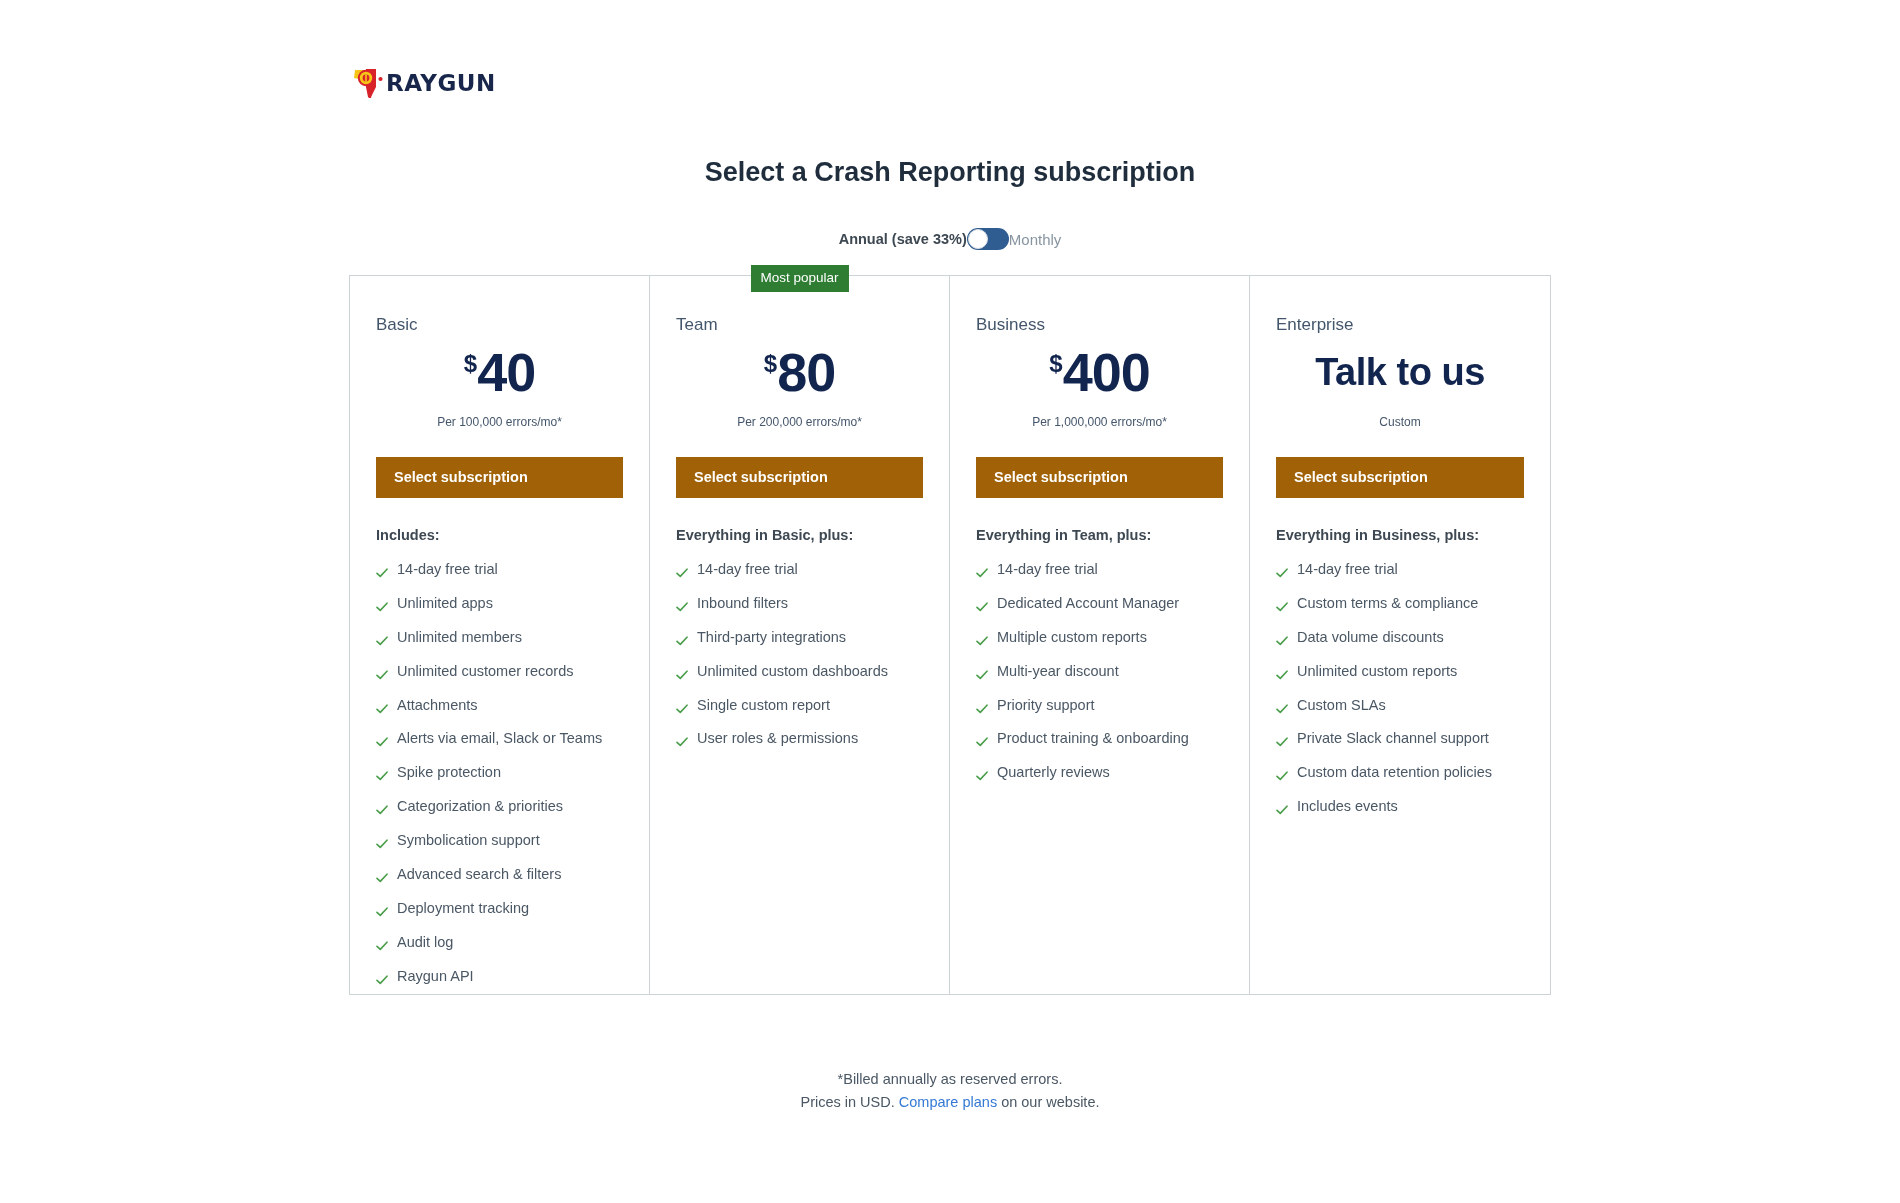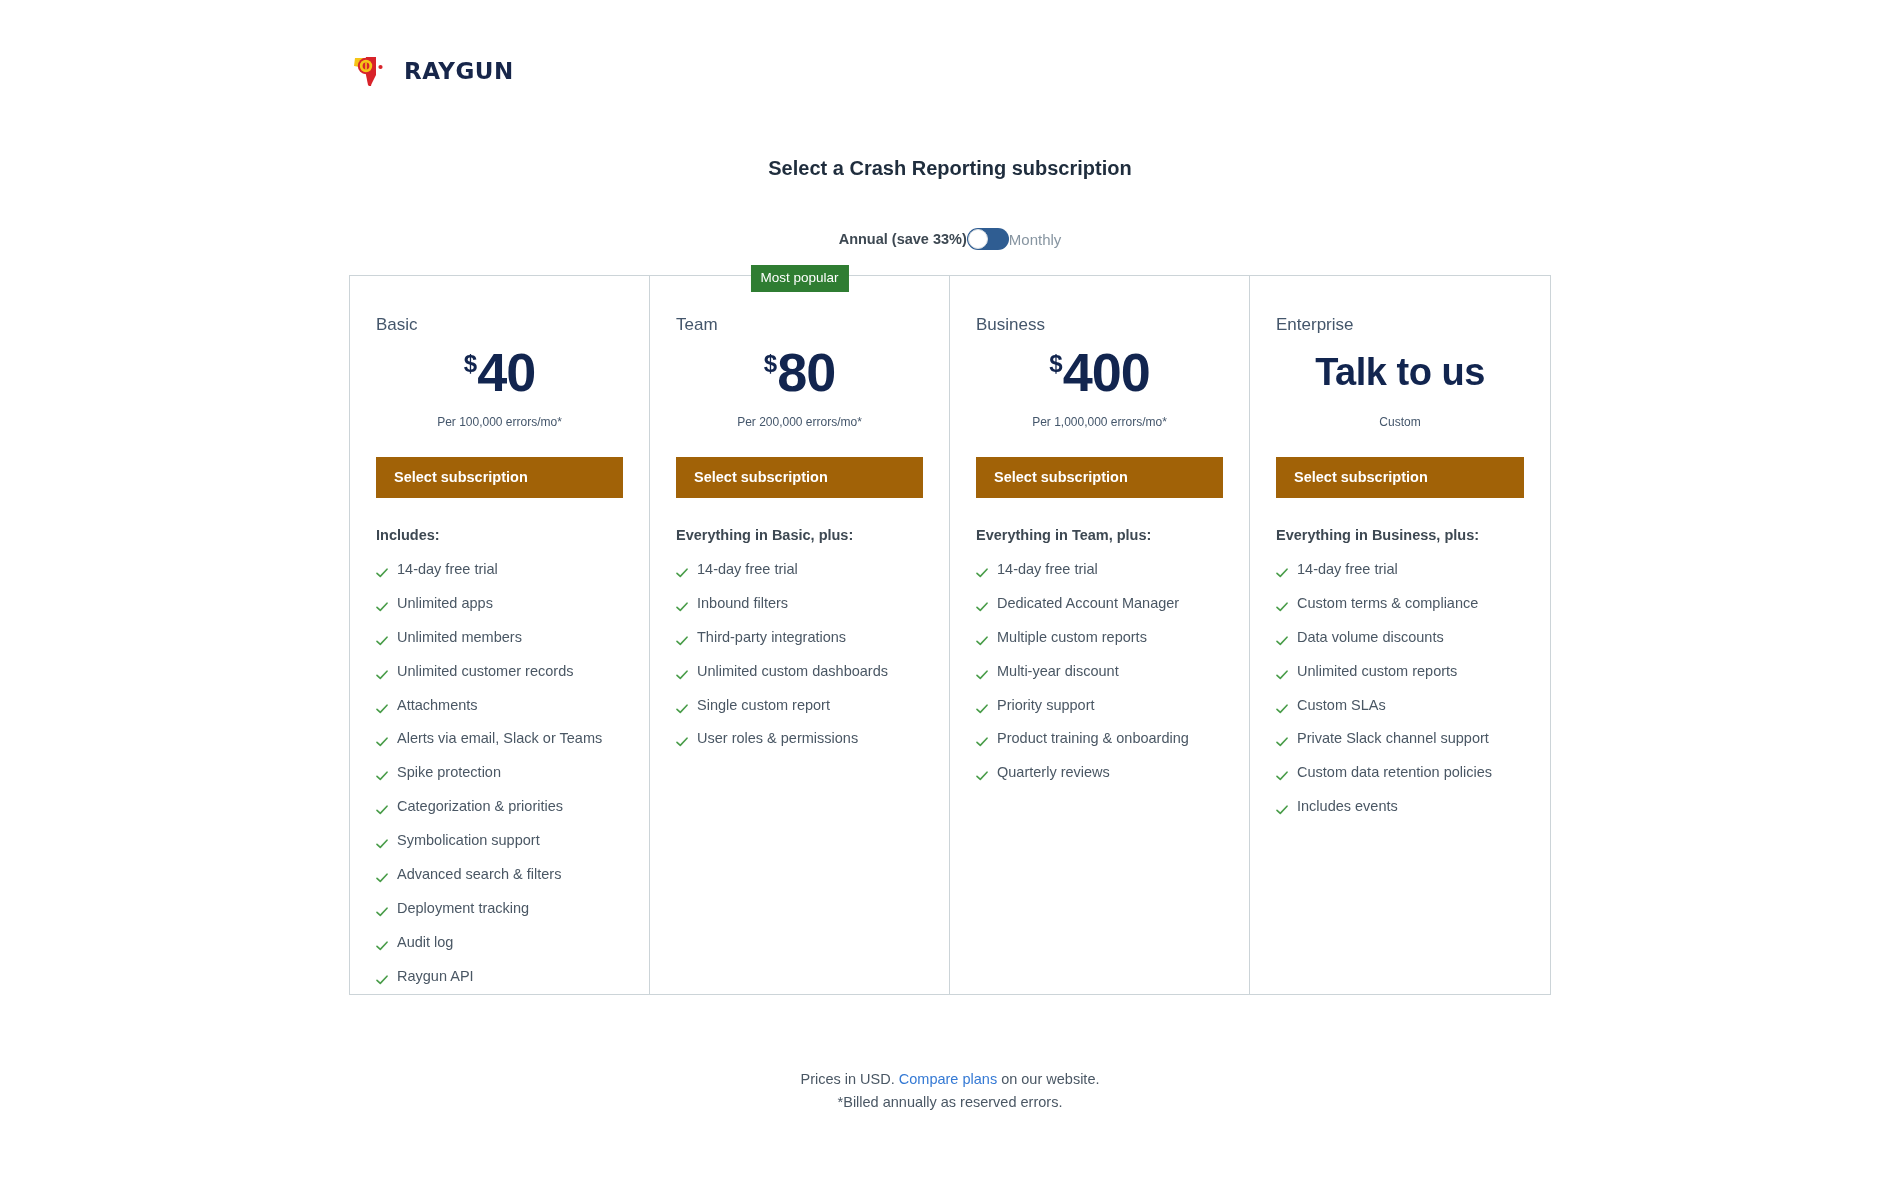--- a/index.html
+++ b/index.html
@@ -19,42 +19,42 @@
     position: relative;
     width: 1900px;
     height: 1203px;
     overflow: hidden;
   }
 
   
   .logo-wrap {
     position: absolute;
     left: 352px;
-    top: 54px;
+    top: 66px;
     display: flex;
     align-items: center;
-    gap: 18px;
+    gap: 0;
   }
   .logo-mark { width: 34px; height: 34px; display: block; }
   .logo-text {
     font-size: 23px;
     font-weight: bold;
     letter-spacing: 0.5px;
     color: #17264a;
     font-family: "DejaVu Sans", sans-serif;
   }
 
   
   .heading {
     position: absolute;
     left: 0;
     top: 157px;
     width: 1900px;
     text-align: center;
-    font-size: 20px;
+    font-size: 27px;
     font-weight: bold;
     color: #1f2d3d;
   }
 
   
   .toggle-row {
     position: absolute;
     left: 0;
     top: 228px;
     width: 1900px;
@@ -514,17 +514,17 @@
                 <path d="M1 6.3 L4.3 9.4 L11 2.2" stroke="#4a9d4a" stroke-width="1.6" fill="none" stroke-linecap="round" stroke-linejoin="round"></path>
               </svg></span>
             <span>Includes events</span>
           </li>
       </ul>
     </div>
 
   </div>
 
   <div class="footer">
+    <div>*Billed annually as reserved errors.</div>
     <div><span>Prices in USD. </span><a href="#">Compare plans</a><span> on our website.</span></div>
-    <div>*Billed annually as reserved errors.</div>
   </div>
 
 </div>
 
 </body></html>

